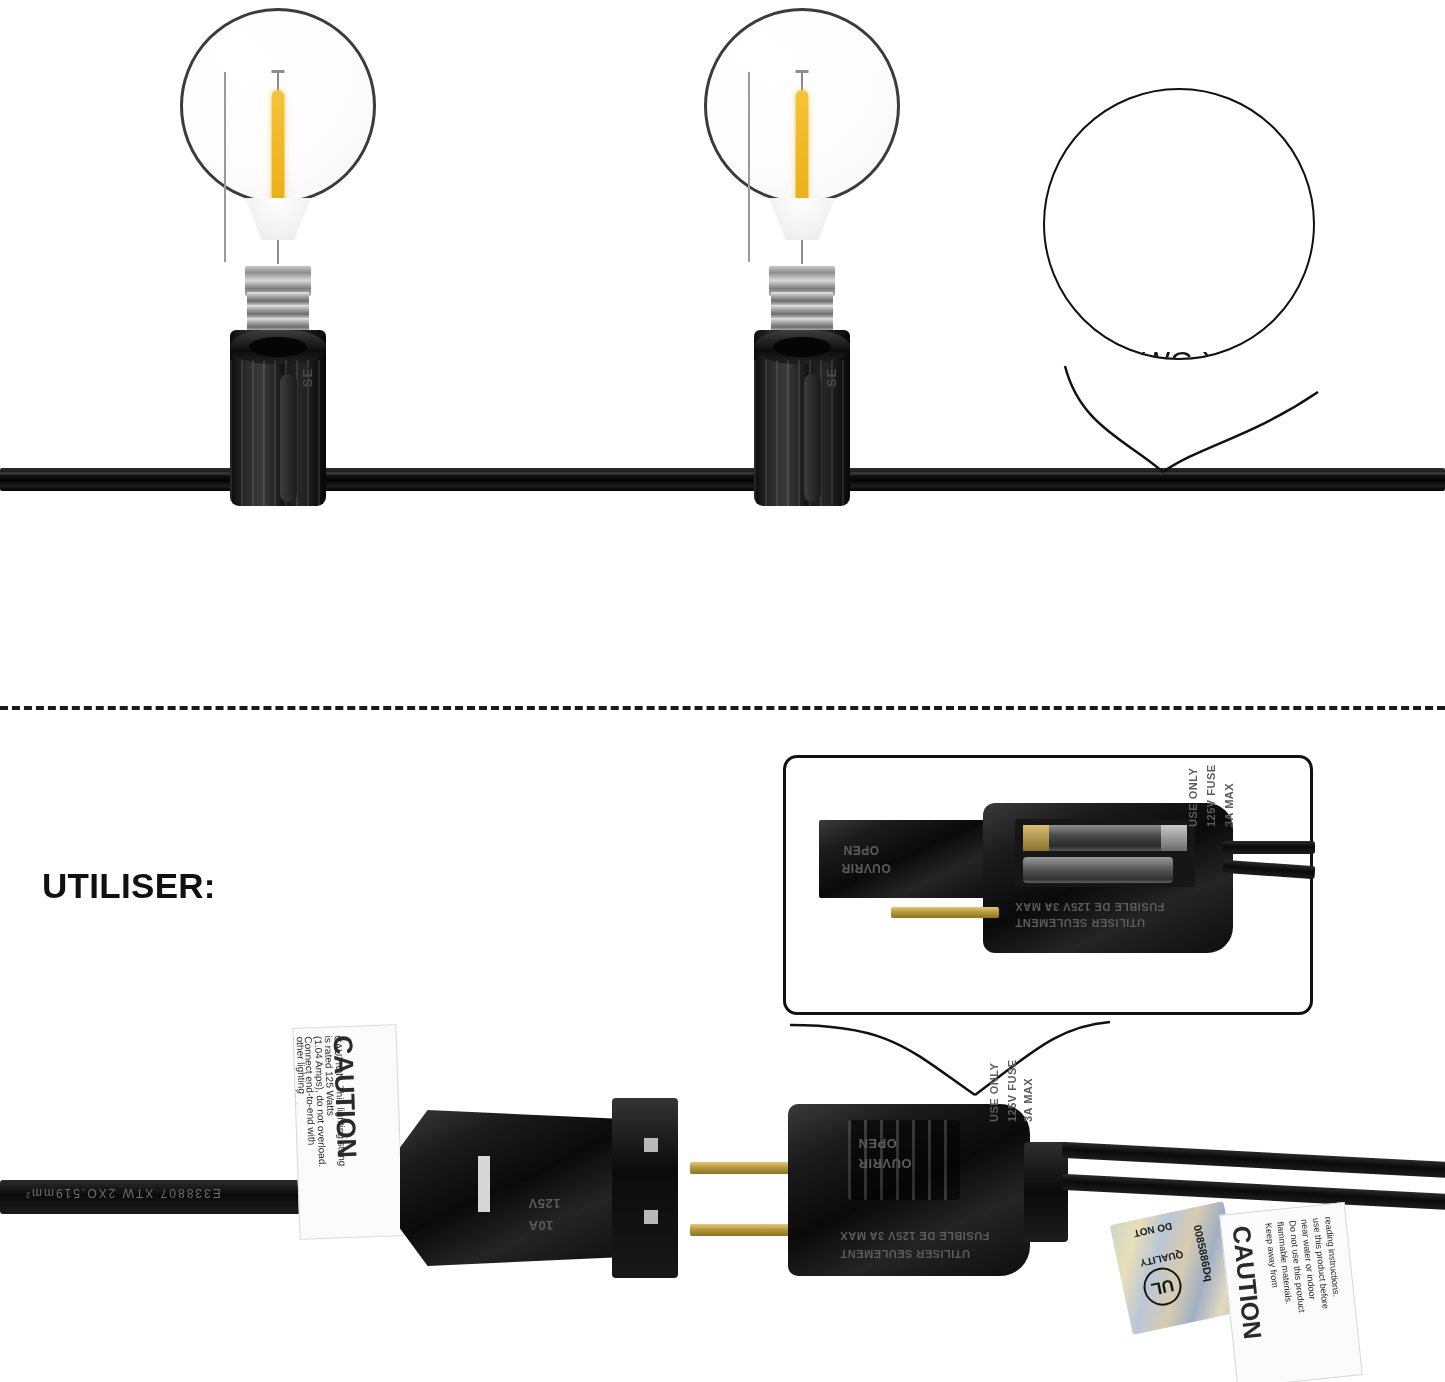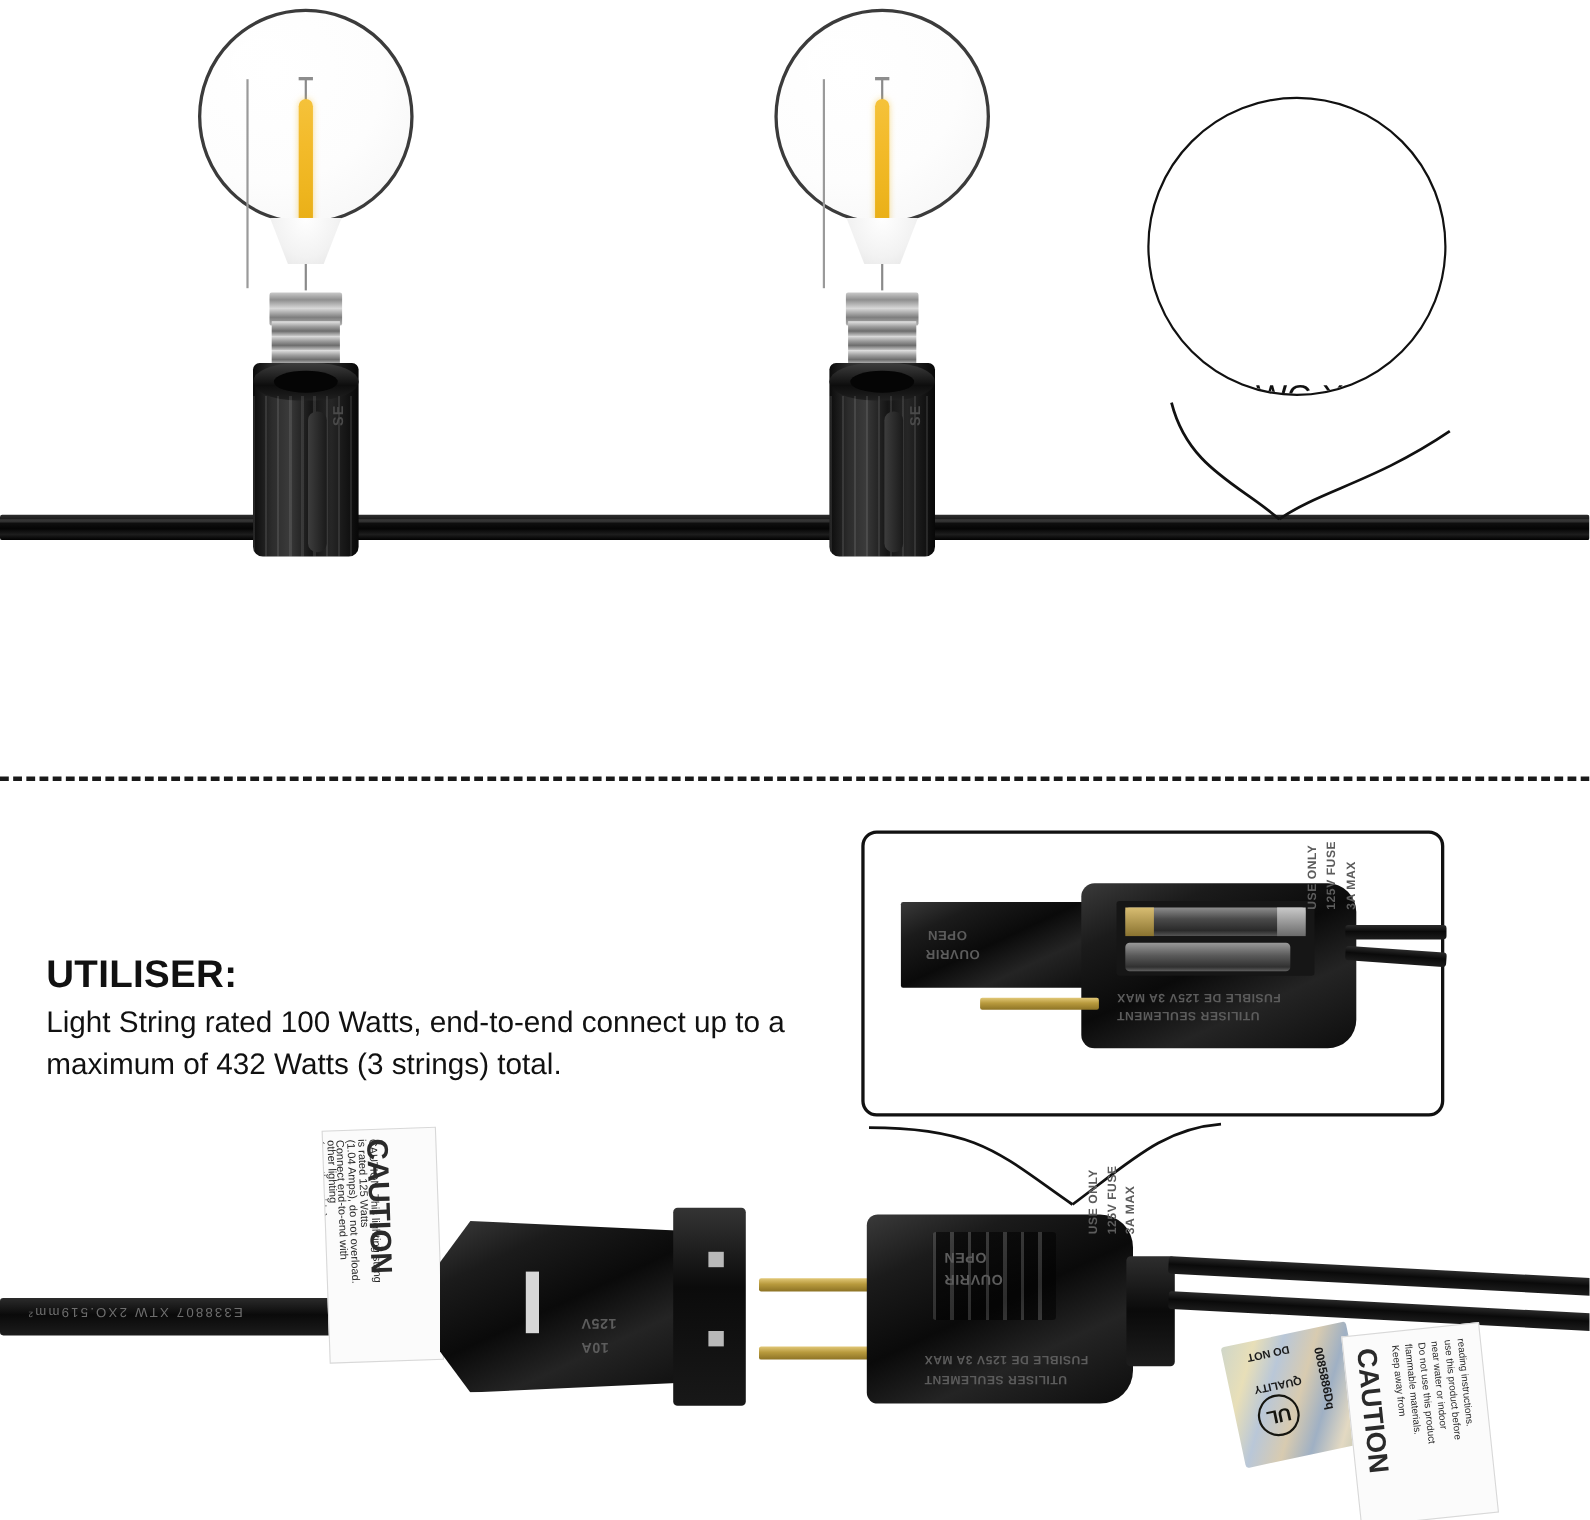--- a/index.html
+++ b/index.html
@@ -255,21 +255,20 @@
 </svg>
 
 <div class="callout-circle" style="left:1043px; top:88px; width:272px; height:272px;">
   <div class="callout-label" style="top:215px;margin-top:40px;">20AWG XTW</div>
 </div>
 
 
 <div class="divider" style="top:706px;"></div>
 
 <div class="caution-title" style="left:42px; top:866px;">UTILISER:</div>
-<div class="caution-body" style="left:42px; top:910px;">Light String rated 100 Watts, end-to-end connect up to a maximum of 432 Watts  (3 strings) total.</div>
 
 <div class="fuse-box" style="left:783px; top:755px; width:530px; height:260px;">
 </div>
 
 <div style="position:absolute; left:783px; top:755px; width:530px; height:200px;">
 
   <div class="plug-body" style="left:36px; top:65px; width:175px; height:78px; border-radius:2px;"></div>
   <div class="plug-text" style="left:60px; top:88px; transform:rotate(180deg); font-size:12px;">OPEN</div>
   <div class="plug-text" style="left:58px; top:106px; transform:rotate(180deg); font-size:12px;">OUVRIR</div>
 

